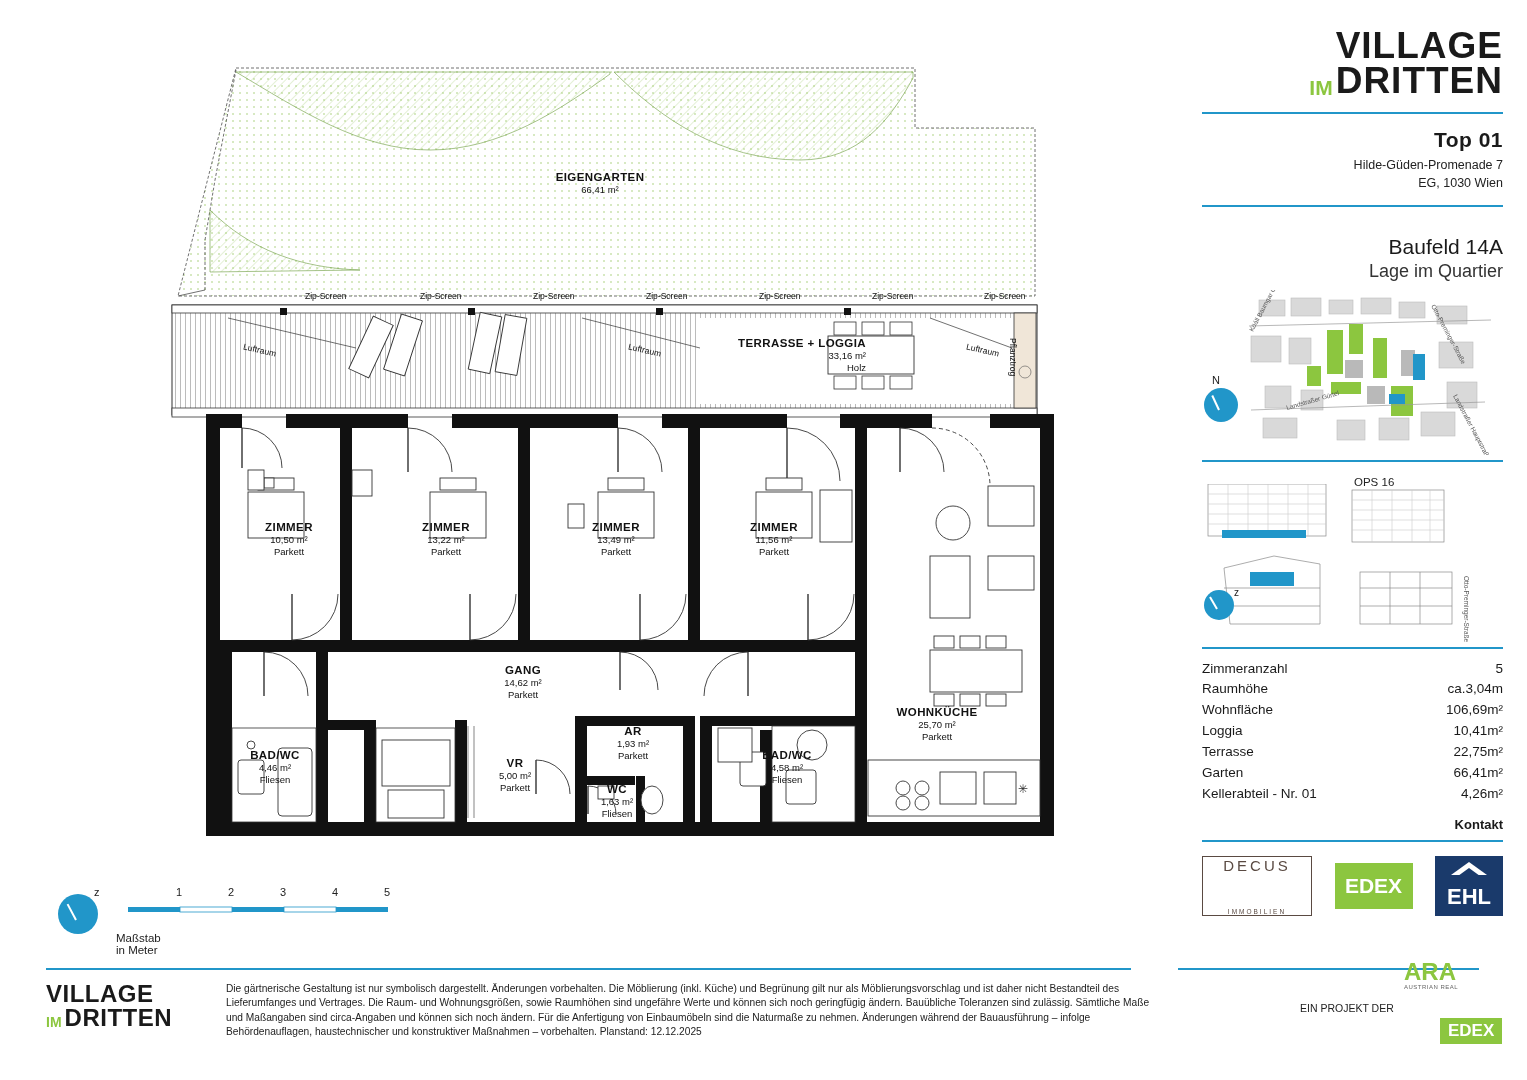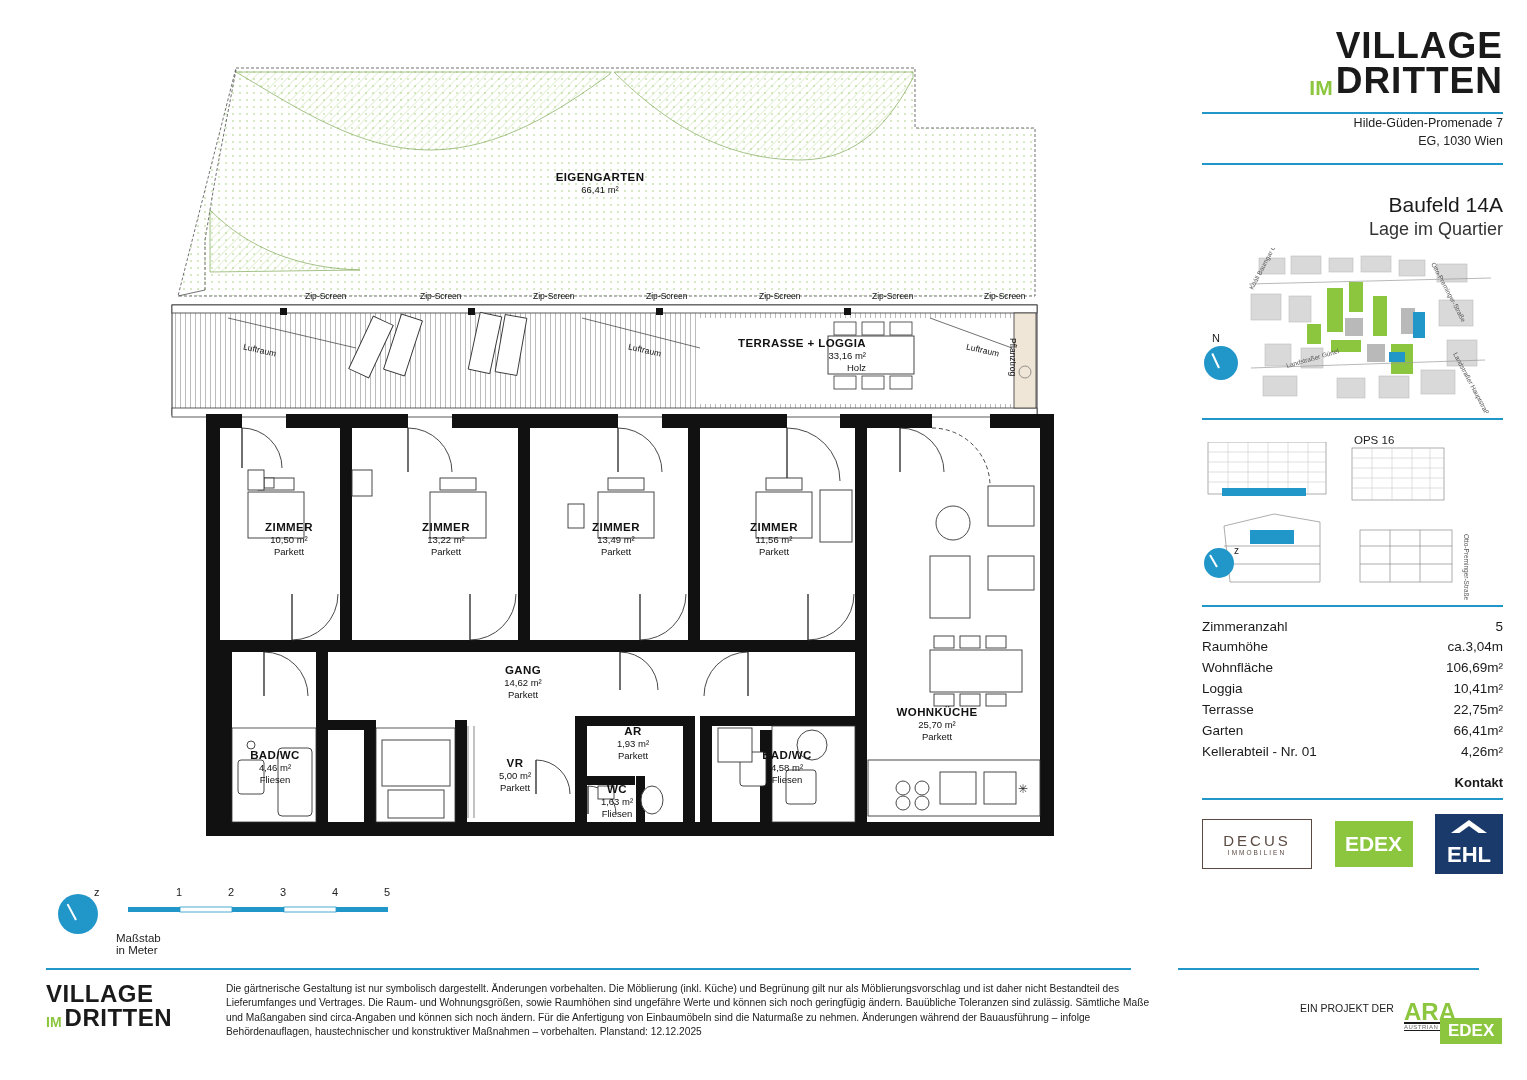--- a/index.html
+++ b/index.html
@@ -69,22 +69,22 @@
 
   .specs { padding:10px 0 6px 0; }
   .spec-row { display:flex; justify-content:space-between; font-size:13.5px; line-height:1.55; }
   .spec-row .k { color:#1a1a1a; }
   .spec-row .v { color:#1a1a1a; }
 
   .kontakt { text-align:right; font-size:13px; font-weight:bold; padding:6px 0 8px 0; }
 
   .partners { display:flex; align-items:center; justify-content:space-between; padding:14px 0 8px 0; }
   .p-decus {
-    width:110px; height:50px; border:1px solid #5a4a42; display:flex;
-    flex-direction:column; align-items:center; justify-content:center;
+    width:110px; height:60px; border:1px solid #5a4a42; display:flex;
+    flex-direction:column; align-items:center; justify-content:space-between;
     color:#5a4a42;
   }
   .p-decus .t1 { font-size:15px; letter-spacing:3px; }
   .p-decus .t2 { font-size:6.5px; letter-spacing:2px; }
   .p-edex {
     width:78px; height:46px; background:#8cc63f; color:#fff; font-weight:bold;
     display:flex; align-items:center; justify-content:center; font-size:21px;
   }
   .p-ehl {
     width:68px; height:60px; background:#1a3a6b; color:#fff; font-weight:bold;
@@ -111,21 +111,21 @@
   .footer-logo .l2row { display:flex; align-items:flex-end; }
   .footer-logo .lim { color:#8cc63f; font-weight:bold; font-size:14px; margin-right:3px; }
   .footer-logo .l2 { font-weight:bold; font-size:24px; letter-spacing:0.5px; line-height:1; }
   .disclaimer {
     position:absolute; left:226px; top:982px; width:930px;
     font-size:10.2px; line-height:1.42; color:#222; text-align:left;
   }
   .proj {
     position:absolute; left:1300px; top:1002px; font-size:10.5px; color:#222;
   }
-  .proj-logos { position:absolute; left:1404px; top:1000px;text-decoration:underline; }
+  .proj-logos { position:absolute; left:1404px; top:960px; }
   .ara { color:#8cc63f; font-weight:bold; font-size:24px; line-height:1; }
   .ara-sub { font-size:6px; color:#666; letter-spacing:0.5px; }
   .edex-sm {
     position:absolute; left:1440px; top:1018px; background:#8cc63f; color:#fff;
     font-weight:bold; font-size:17px; padding:3px 8px;
   }
 
   
   .scalebar { position:absolute; left:50px; top:884px; }
   .sb-circle { position:absolute; left:8px; top:10px; width:40px; height:40px; border-radius:50%; background:#2196c9; }
@@ -455,20 +455,21 @@
 
     <div class="logo-block">
       <div class="logo-village">VILLAGE</div>
       <div class="logo-row2">
         <span class="logo-im">IM</span>
         <span class="logo-dritten">DRITTEN</span>
       </div>
     </div>
 
     <div class="rule"></div>
+    <div class="top-title">Top  01</div>
     <div class="top-addr">
       <div>Hilde-Güden-Promenade 7</div>
       <div>EG, 1030 Wien</div>
     </div>
 
     <div class="rule"></div>
     <div class="baufeld">Baufeld 14A</div>
     <div class="lage">Lage im Quartier</div>
 
     <div class="minimap">

